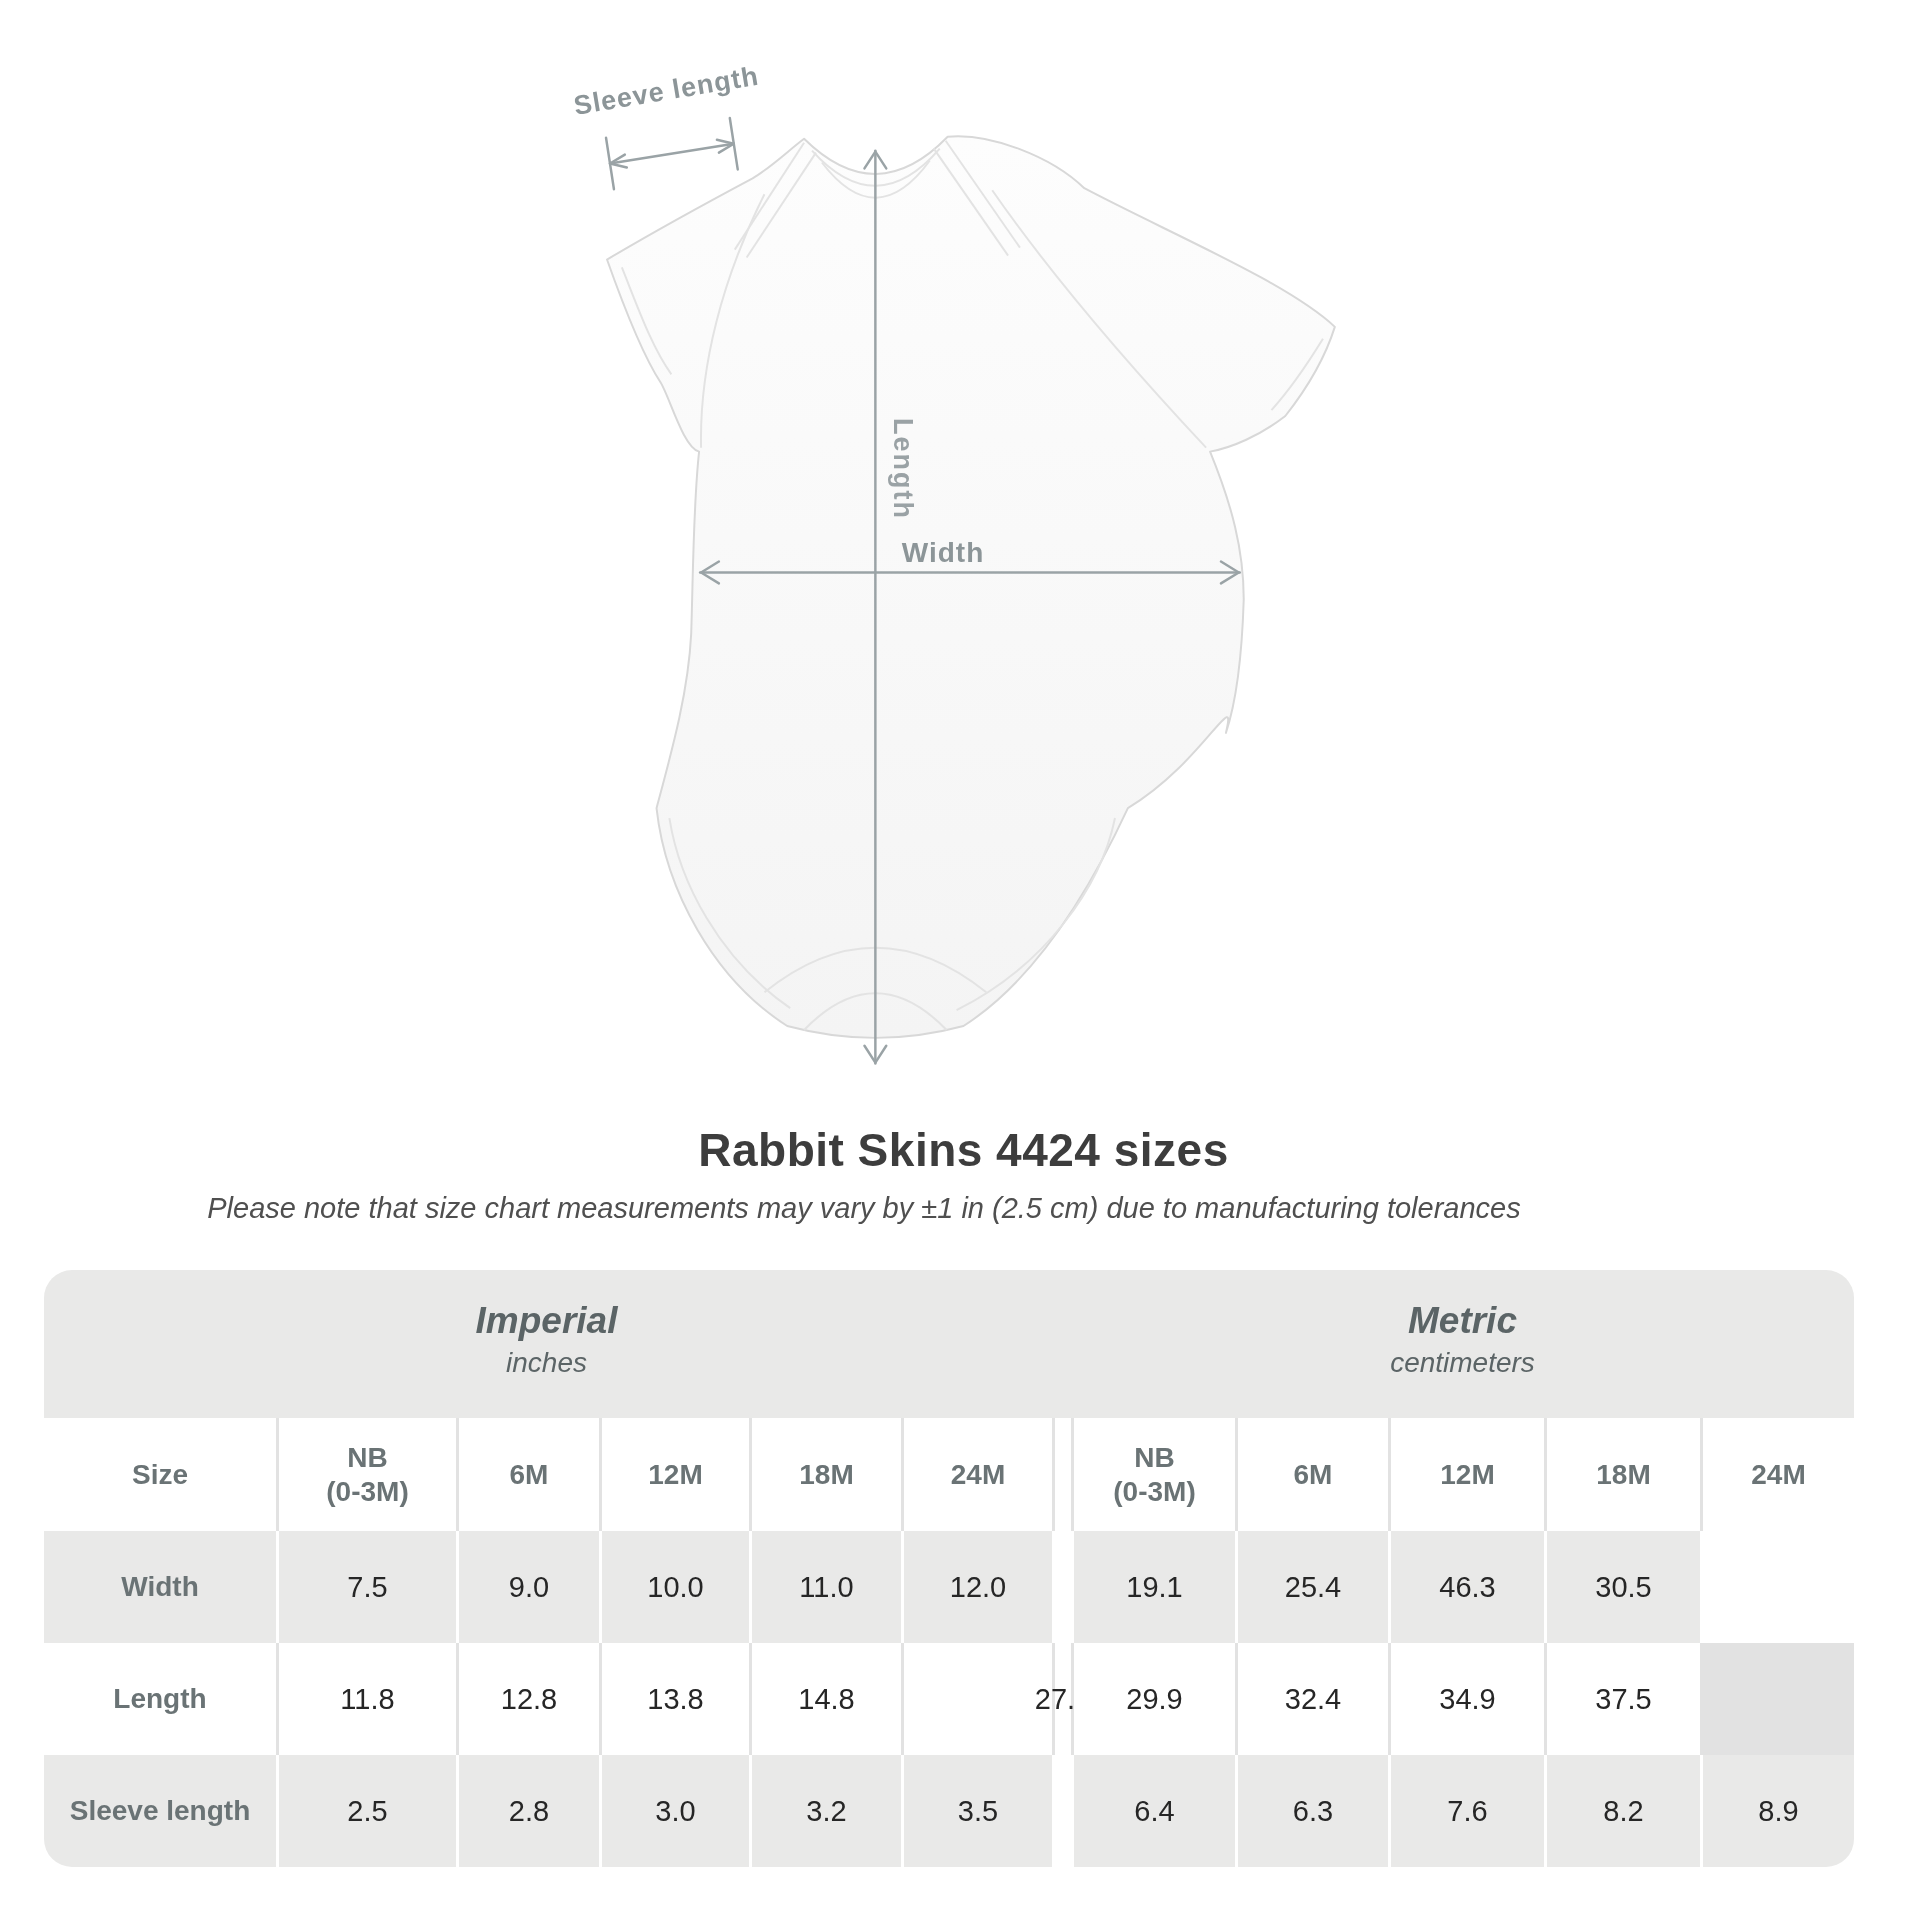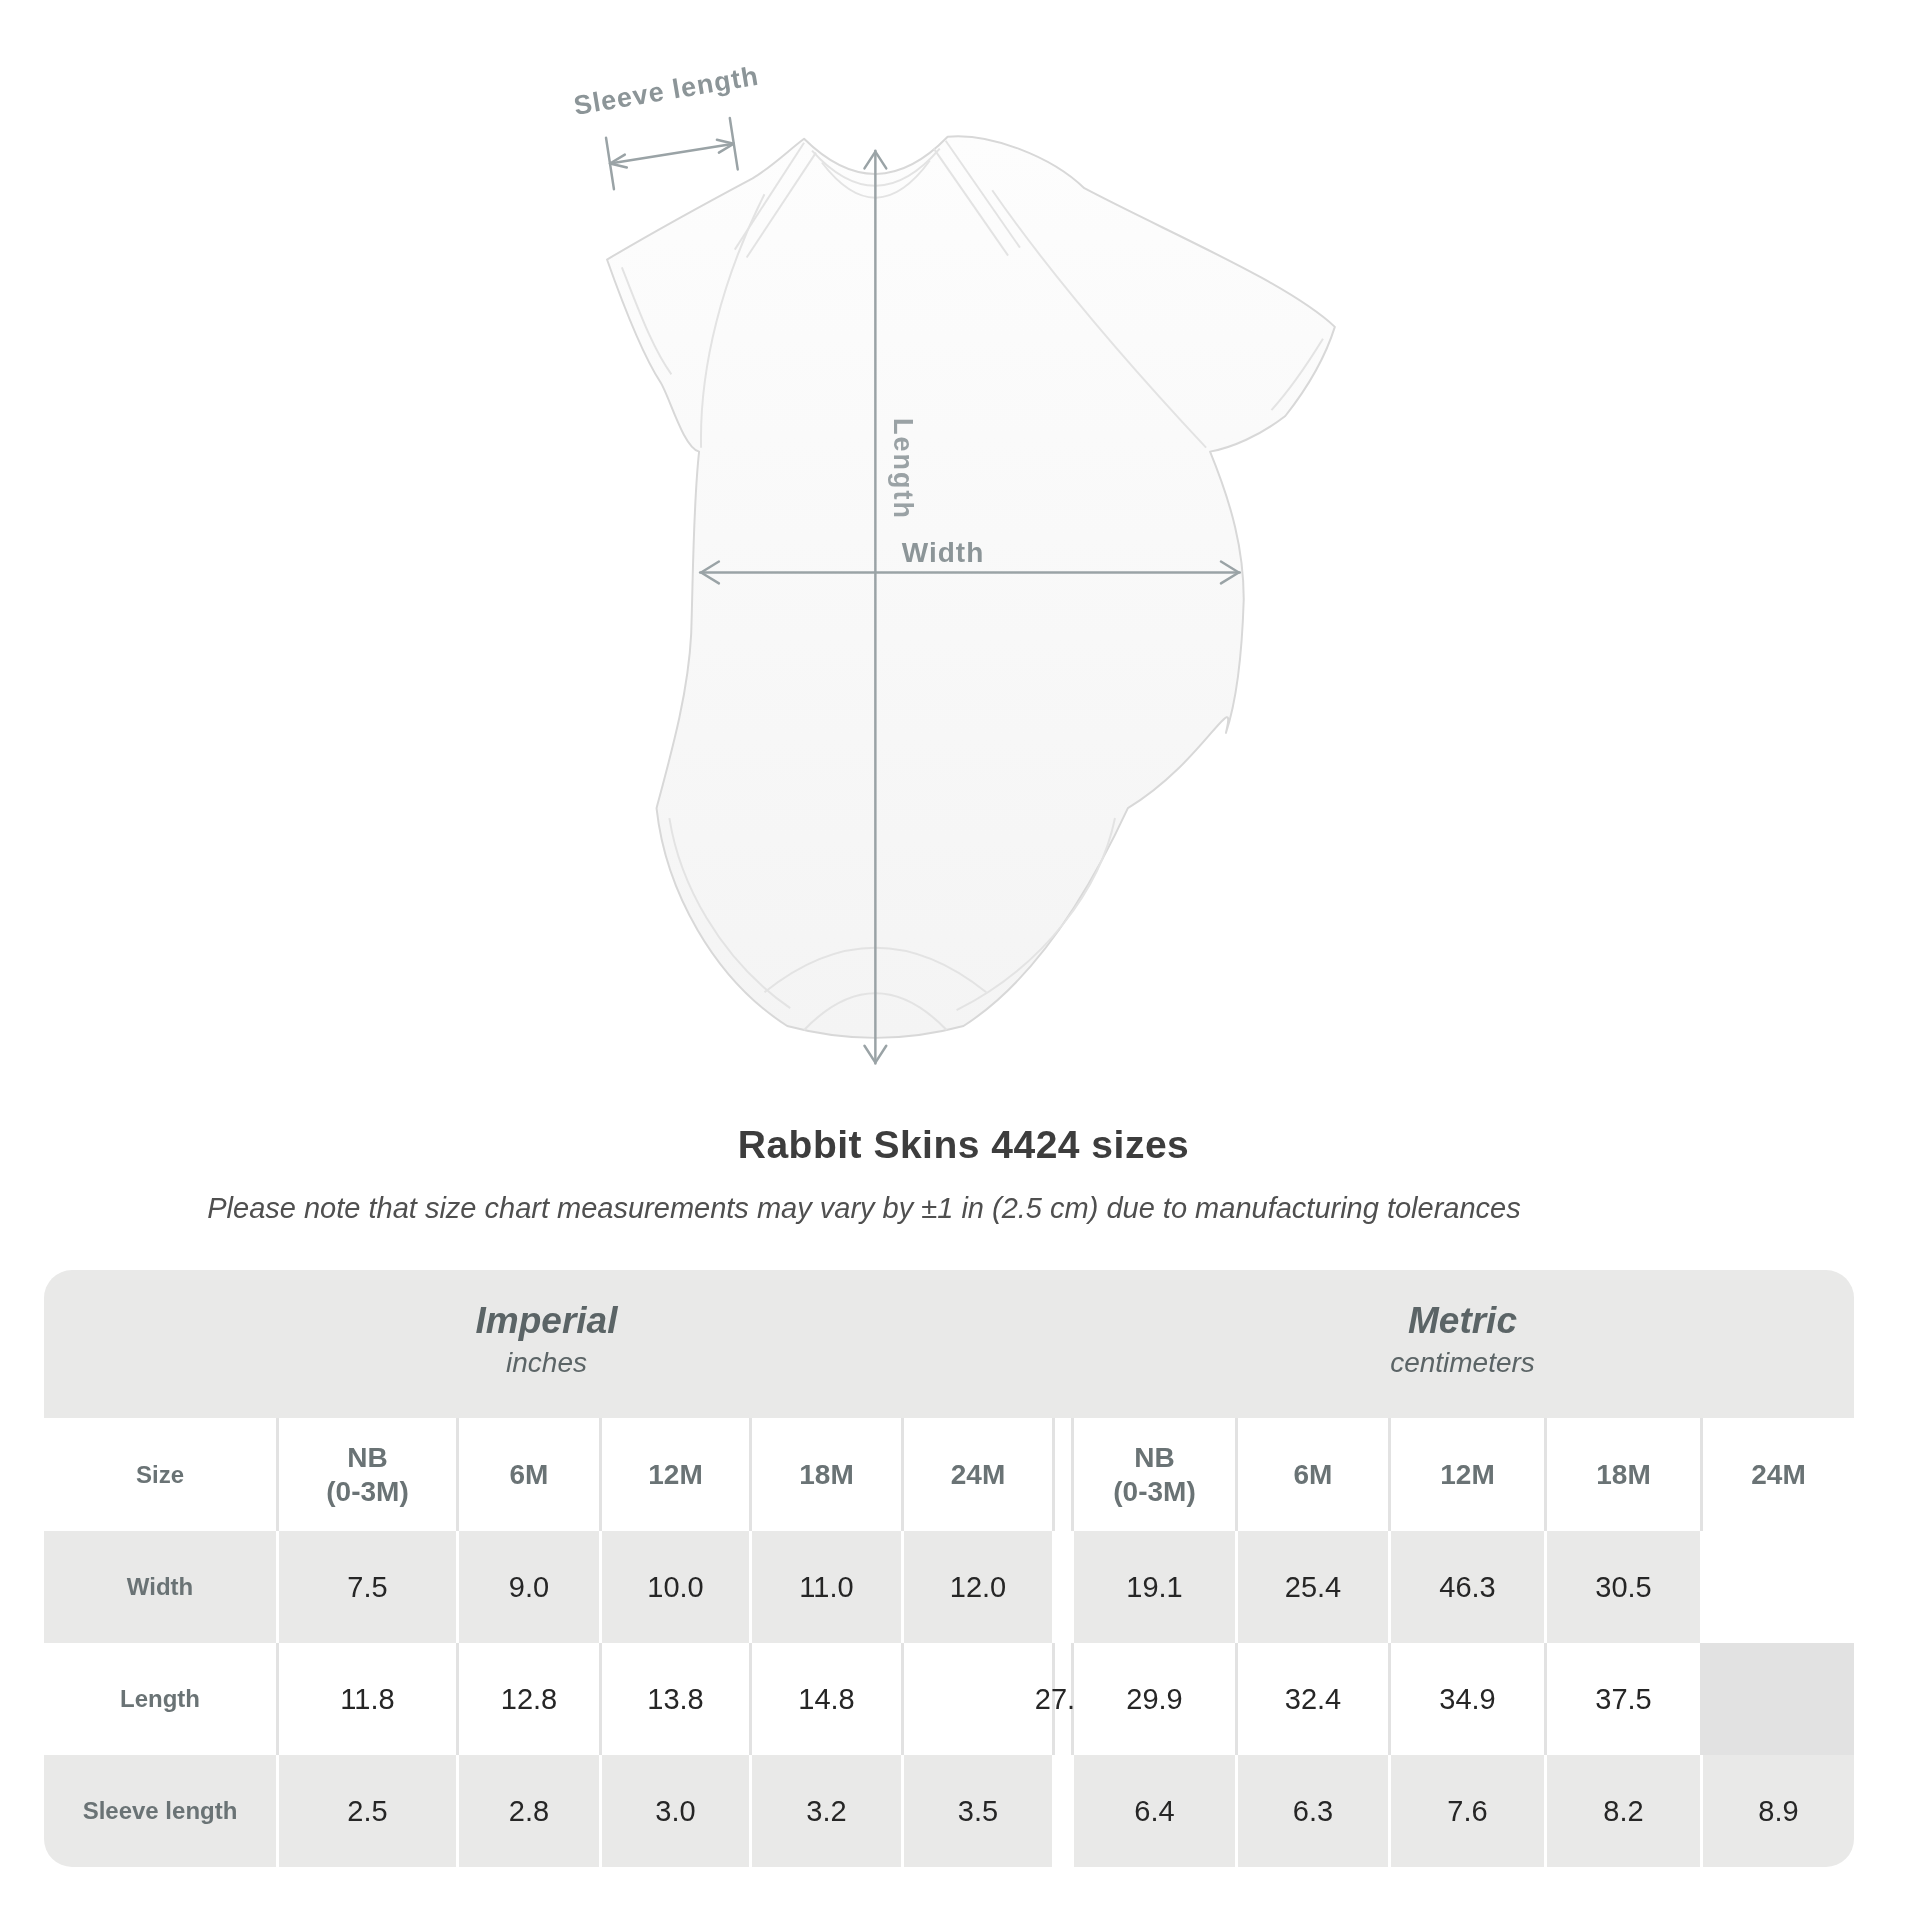--- a/index.html
+++ b/index.html
@@ -12,21 +12,21 @@
   .dim-label{position:absolute;font-weight:bold;white-space:nowrap;}
   .sleeve-label{left:574px;top:91px;font-size:27px;color:#8c9598;
                 transform:rotate(-9.4deg);transform-origin:0 50%;letter-spacing:1px;}
   .length-label{left:887px;top:418px;font-size:27px;color:#9aa2a5;
                 writing-mode:vertical-rl;letter-spacing:2px;}
   .width-label{left:943px;top:537px;font-size:28px;color:#8c9598;
                transform:translateX(-50%);letter-spacing:1px;}
 
   
   .caption-title{position:absolute;left:0;top:1123px;width:1927px;text-align:center;
-                 font-size:39px;font-weight:bold;color:#3d3d3d;letter-spacing:0.5px;}
+                 font-size:46px;font-weight:bold;color:#3d3d3d;letter-spacing:0.5px;}
   .caption-note{position:absolute;left:0;top:1192px;width:1728px;text-align:center;
                 font-size:29px;font-style:italic;color:#4f4f4f;}
 
   
   .size-table{position:absolute;left:44px;top:1270px;width:1810px;}
   .band{height:148px;background:#e9e9e8;border-radius:28px 28px 0 0;position:relative;}
   .band .grp{position:absolute;top:30px;width:495px;text-align:center;}
   .grp-imperial{left:255px;}   
   .grp-metric{left:1171px;}    
   .t-title{font-size:37px;font-weight:bold;font-style:italic;color:#5b6466;}
@@ -37,21 +37,21 @@
         column-gap:3px;}
   .row-white{background:#e2e2e2;}   
   .row-gray{background:#ffffff;}    
   .cell{display:flex;align-items:center;justify-content:center;text-align:center;}
   .row-white .cell{background:#ffffff;}
   .row-gray  .cell{background:#e9e9e8;}
   .cell.seam{background:#ffffff;}
   .h-size{height:113px;}
   .h-data{height:112px;}
   .col-head{font-size:28px;font-weight:bold;color:#6a7375;white-space:pre-line;line-height:34px;}
-  .row-label{font-size:24px;font-weight:bold;color:#6a7375;}
+  .row-label{font-size:28px;font-weight:bold;color:#6a7375;}
   .val{font-size:29px;color:#262626;text-align:right;}
   .last-row .cell:first-child{border-radius:0 0 0 28px;}
   .last-row .cell:last-child{border-radius:0 0 28px 0;}
 </style>
 </head>
 <body>
 
 <div class="page">
 
   <div class="diagram">

